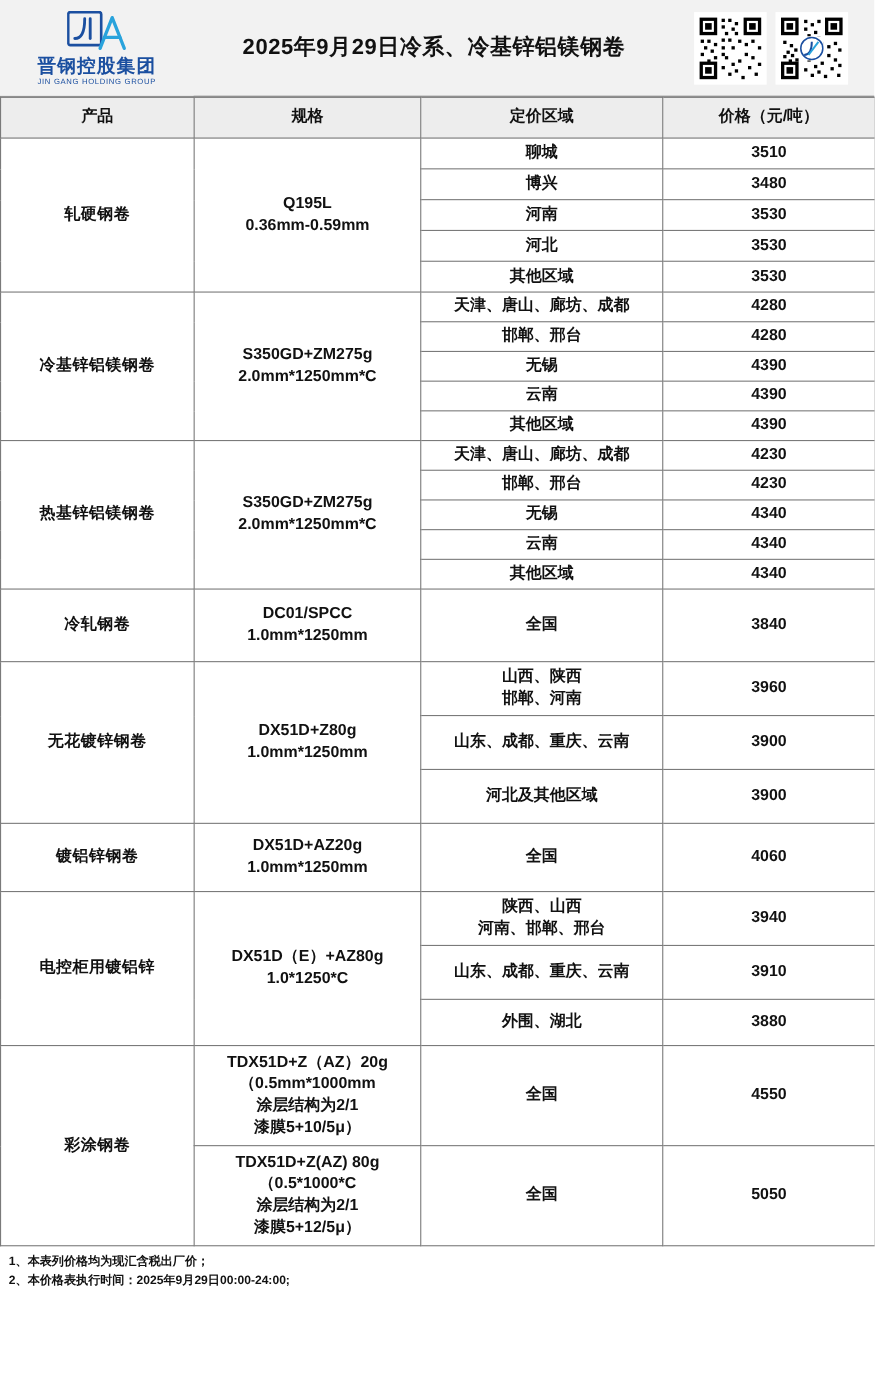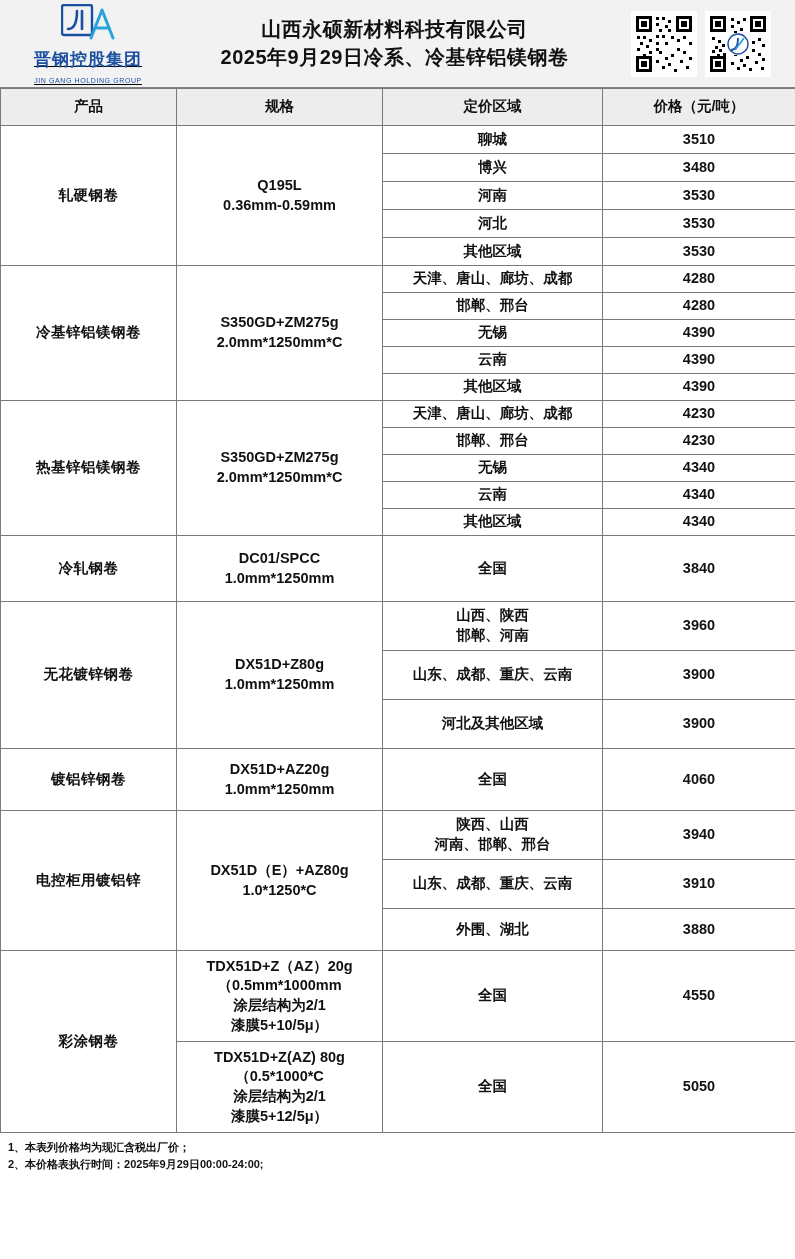--- a/index.html
+++ b/index.html
@@ -28,24 +28,23 @@
     height: 88px;
     background: #f2f2f2;
     border-bottom: 1px solid #808080;
   }
   .logo-box {
     width: 176px;
     flex: 0 0 176px;
     display: flex;
     flex-direction: column;
     align-items: center;
-    justify-content: space-between;
+    justify-content: center;
     padding: 4px 0 3px;
     background: #f2f2f2;
-    text-decoration: underline;
   }
   .logo-mark {
     width: 54px;
     height: 40px;
     display: block;
   }
   .logo-cn {
     font-size: 17px;
     font-weight: bold;
     color: #1b4fa0;
@@ -153,21 +152,20 @@
           <path d="M21 7 L21 25" fill="none" stroke="#1b4fa0" stroke-width="2.6" stroke-linecap="round"></path>
           <path d="M30 34 L41 6 L52 34" fill="none" stroke="#29a3dc" stroke-width="3" stroke-linecap="round" stroke-linejoin="round"></path>
           <path d="M34 24 L48 24" fill="none" stroke="#29a3dc" stroke-width="3" stroke-linecap="round"></path>
         </svg>
       </span>
       <div class="logo-cn">晋钢控股集团</div>
       <div class="logo-en">JIN GANG HOLDING GROUP</div>
     </div>
 
     <div class="title-box">
-      <div class="title-line">山西永硕新材料科技有限公司</div>
       <div class="title-line">2025年9月29日冷系、冷基锌铝镁钢卷</div>
     </div>
 
     <div class="qr-box">
       <span class="qr">
         <svg viewBox="0 0 62 62" width="62" height="62" xmlns="http://www.w3.org/2000/svg">
           <rect width="62" height="62" fill="#fff"></rect>
           <g fill="#000">
             <rect x="3" y="3" width="16" height="16"></rect>
               <rect x="6" y="6" width="10" height="10" fill="#fff"></rect>

